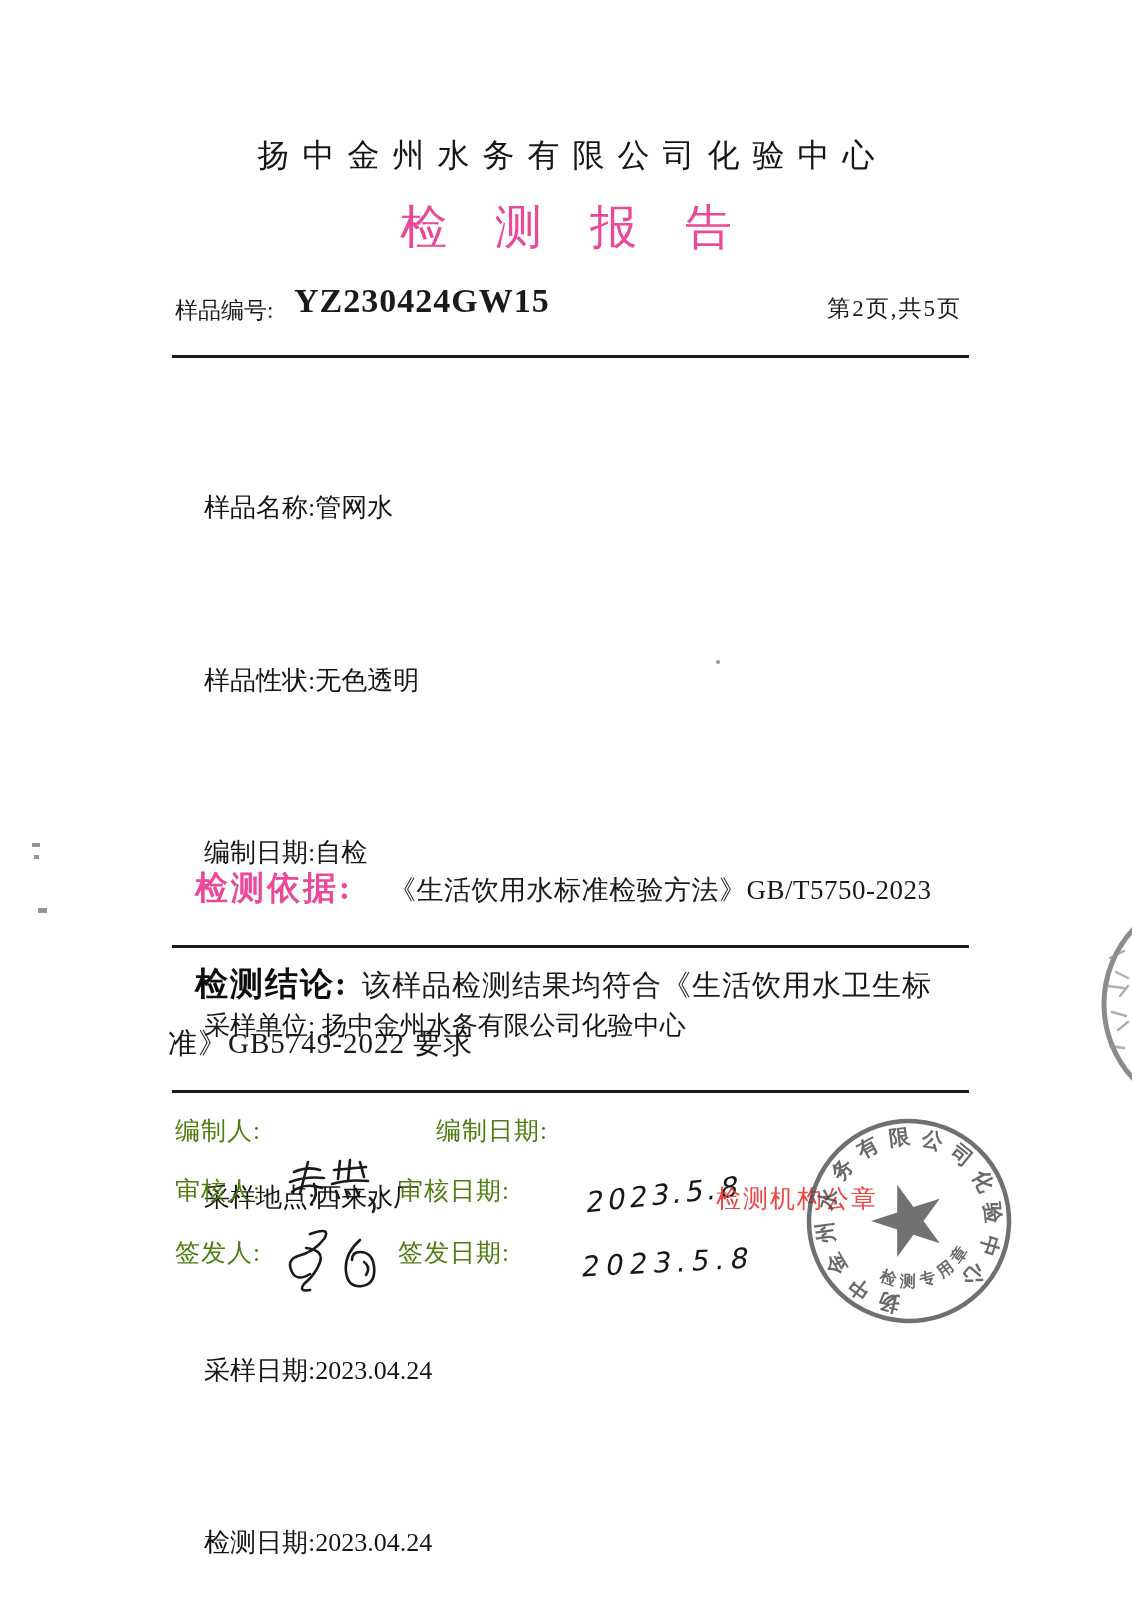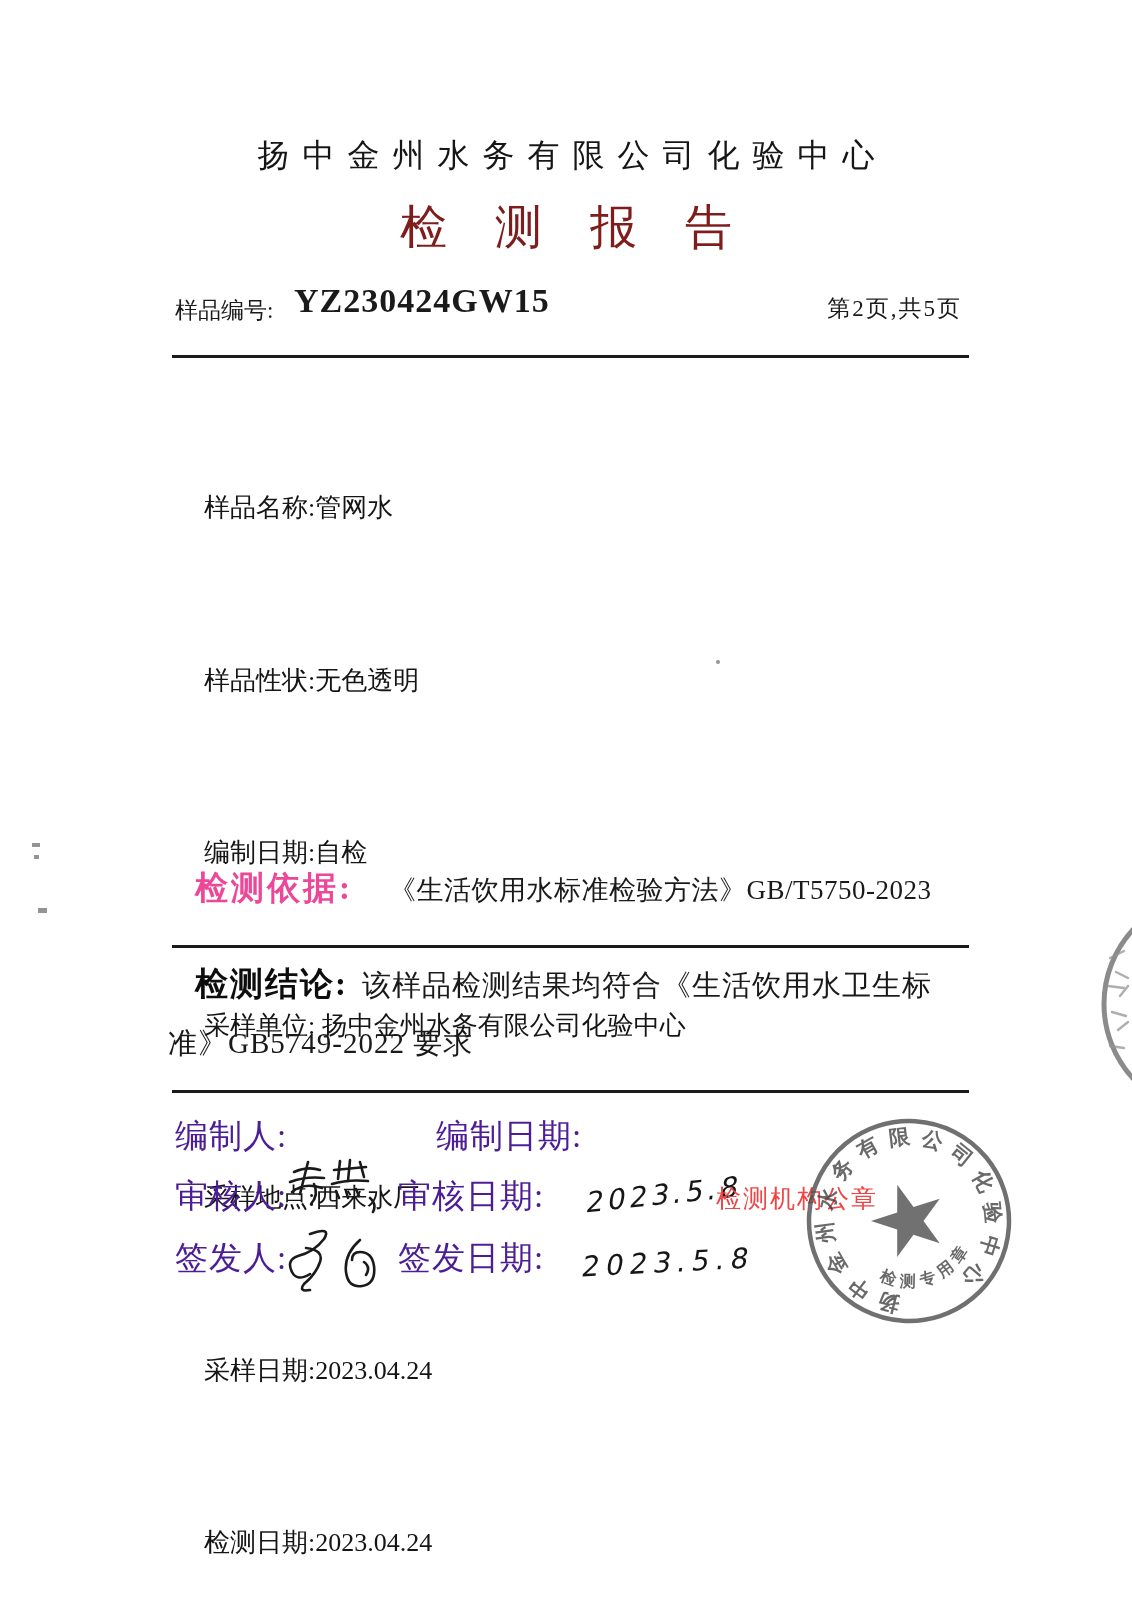--- a/index.html
+++ b/index.html
@@ -9,21 +9,21 @@
     overflow:hidden;
   }
   .abs{position:absolute;}
   
   .company{
     top:134px;left:0;width:1132px;text-align:center;
     font-size:32px;letter-spacing:13px;text-indent:13px;color:#161616;
   }
   .report-title{
     top:196px;left:0;width:1132px;text-align:center;
-    font-size:47px;letter-spacing:48px;text-indent:48px;color:#7f1d1d;
+    font-size:47px;letter-spacing:48px;text-indent:48px;color:#ec4899;
   }
   
   .sample-label{top:295px;left:175px;font-size:23px;}
   .sample-value{top:282px;left:294px;font-size:34px;font-family:"Liberation Serif",serif;letter-spacing:1px;font-weight:bold;}
   .page-info{top:293px;left:790px;width:172px;text-align:right;font-size:23px;letter-spacing:2px;}
   
   .rule{height:3px;background:#1b1b1b;left:172px;width:797px;}
   .rule-1{top:355px;}
   .rule-2{top:945px;}
   .rule-3{top:1090px;}
@@ -32,21 +32,21 @@
   
   .basis{top:866px;left:195px;white-space:nowrap;}
   .basis .lbl{font-size:33px;font-weight:700;letter-spacing:3px;color:#ec4899;}
   .basis .txt{font-size:27px;margin-left:36px;letter-spacing:0.5px;}
   
   .concl-1{top:962px;left:195px;white-space:nowrap;}
   .concl-1 .lbl{font-size:33px;font-weight:700;letter-spacing:2px;color:#0d0d0d;}
   .concl-1 .txt{font-size:29px;margin-left:14px;letter-spacing:1px;}
   .concl-2{top:1024px;left:168px;font-size:29px;letter-spacing:1px;}
   
-  .f-label{font-size:33px;letter-spacing:1px;color:#4c1d95;}
+  .f-label{font-size:25px;letter-spacing:1px;color:#4d7c0f;}
   .handwrite{
     font-family:"DejaVu Sans",sans-serif;font-size:28px;color:#161616;
     display:inline-block;transform:rotate(-6deg) skewX(-14deg);letter-spacing:4px;
   }
   .handwrite.issue{transform:rotate(-3deg) skewX(-12deg);letter-spacing:6px;}
   .seal-caption{font-size:25px;letter-spacing:2px;color:#ef4444;z-index:2;font-family:Liberation Mono, monospace;}
   .sig{stroke:#1a1a1a;stroke-width:2.6;fill:none;stroke-linecap:round;stroke-linejoin:round;}
   
   .stamp{z-index:3;opacity:0.78;}
   .stamp-ring-char{font-size:21px;font-weight:700;fill:#3f3f3f;text-anchor:middle;dominant-baseline:middle;font-family:"Liberation Serif",serif;}

